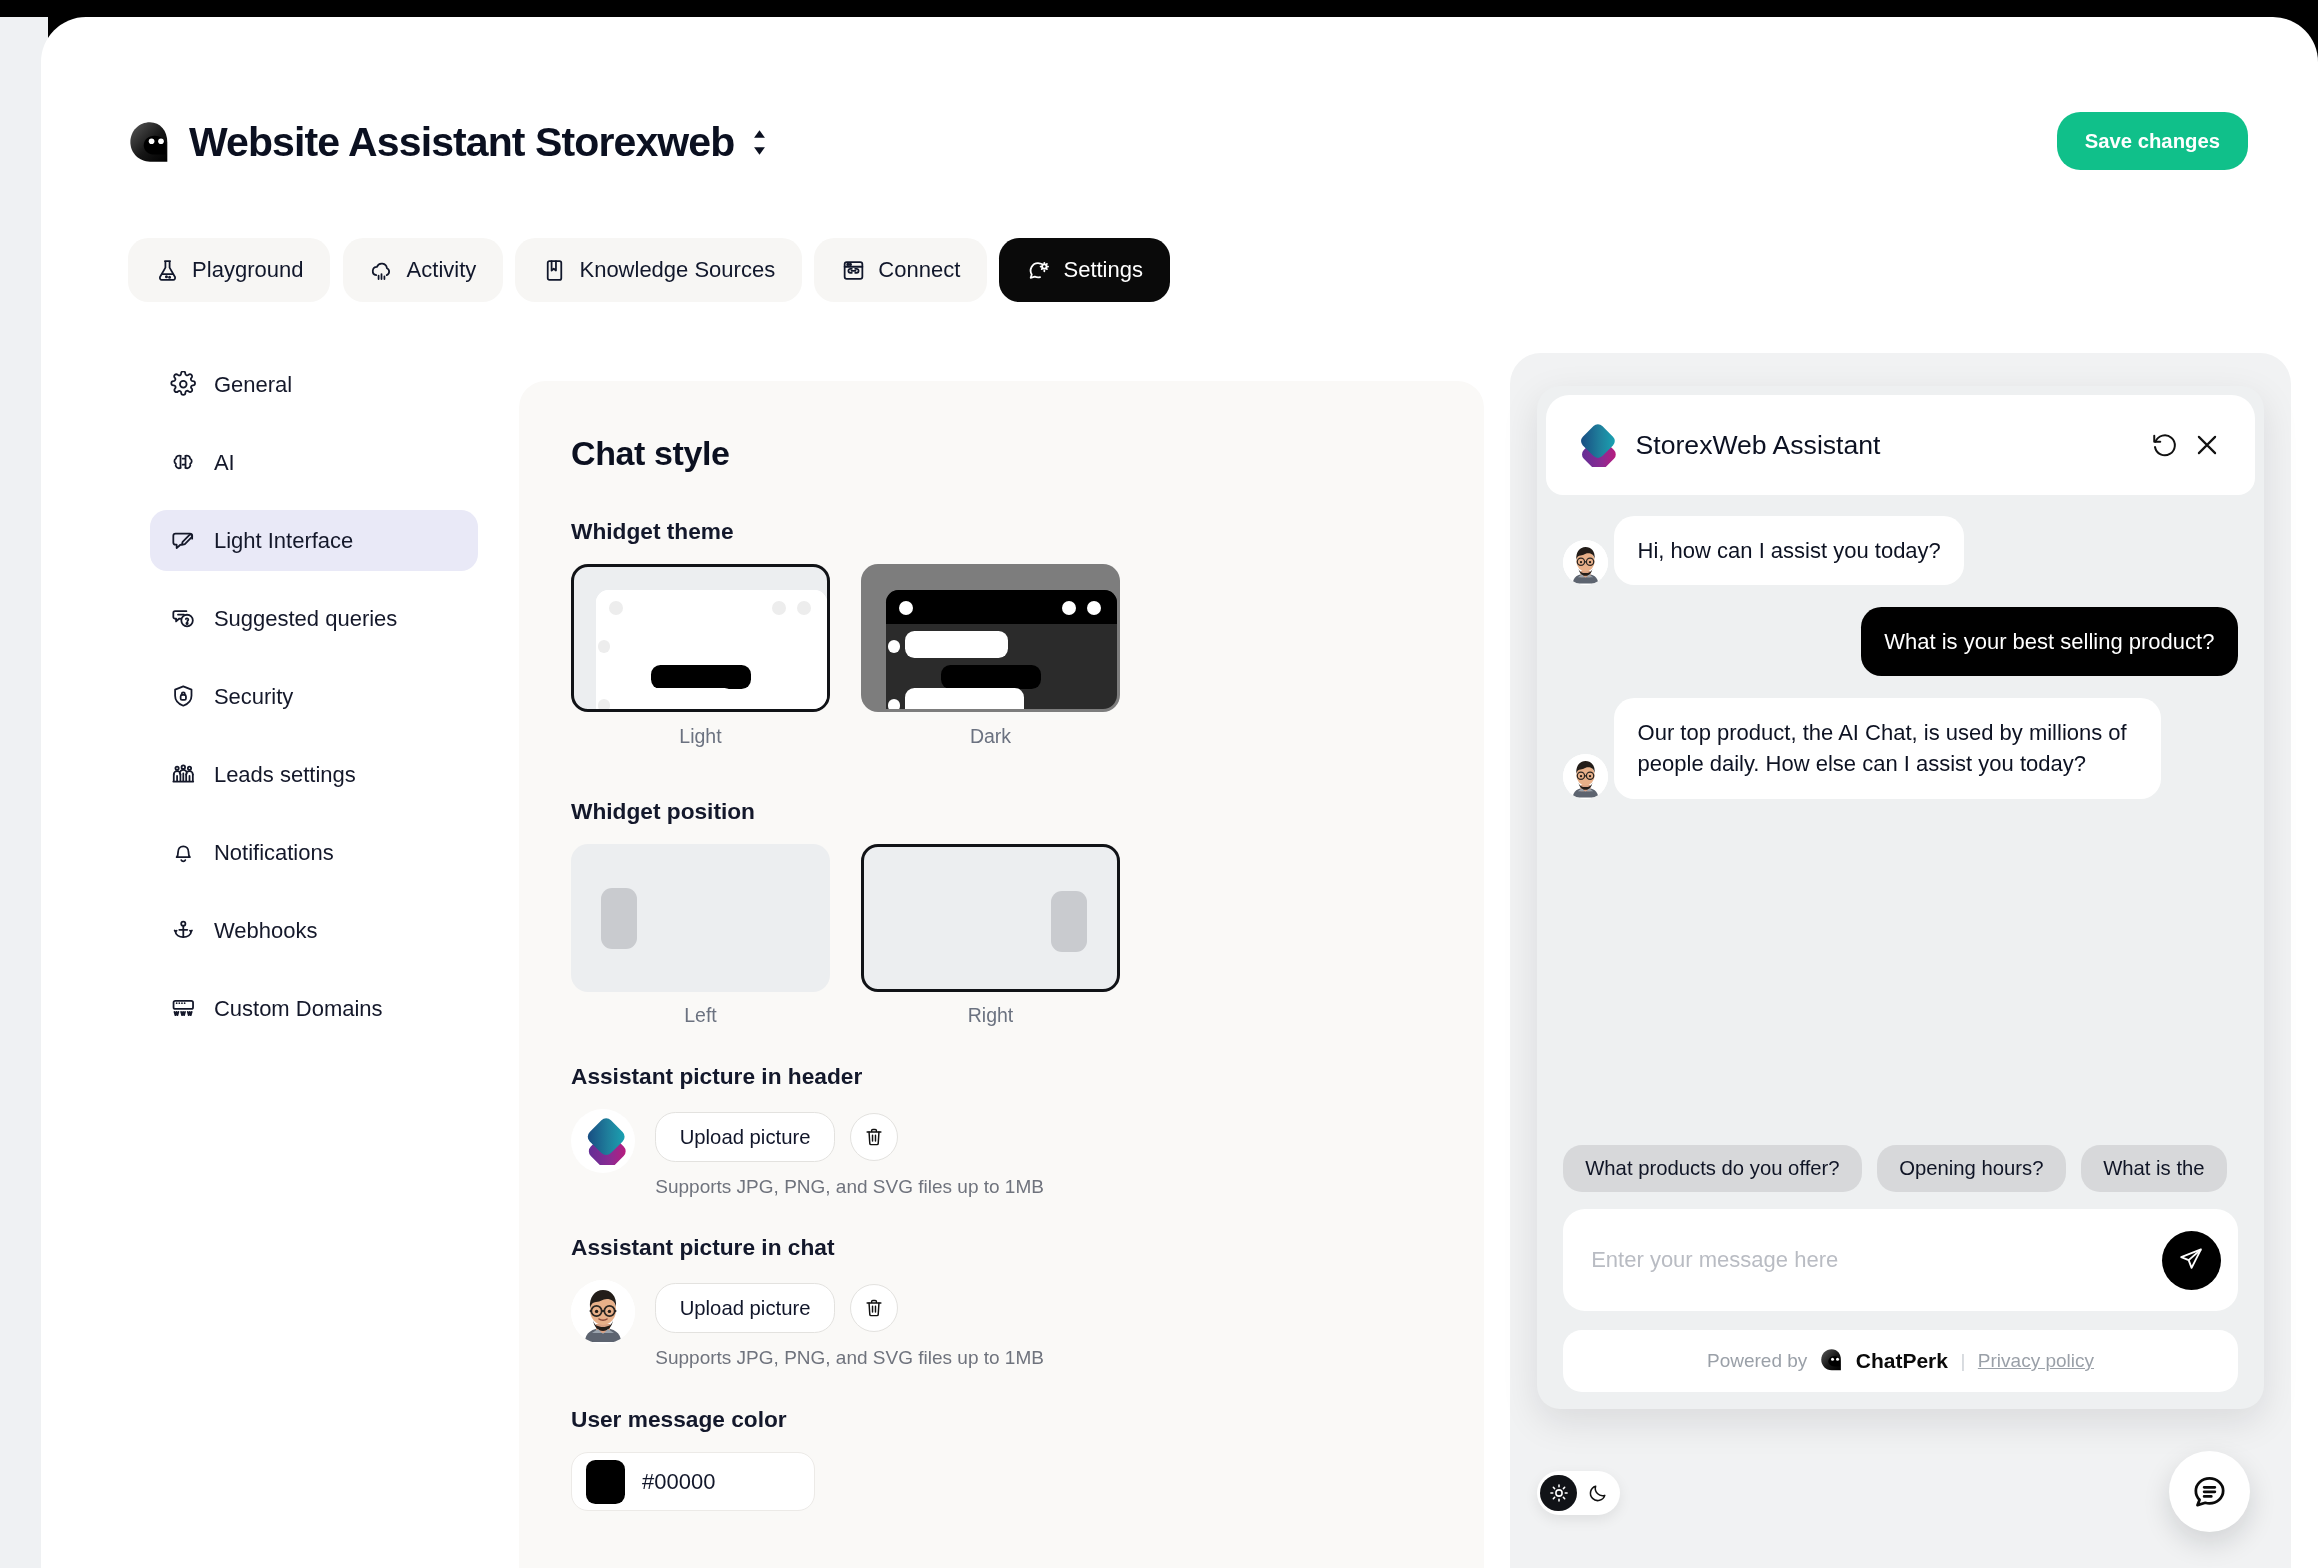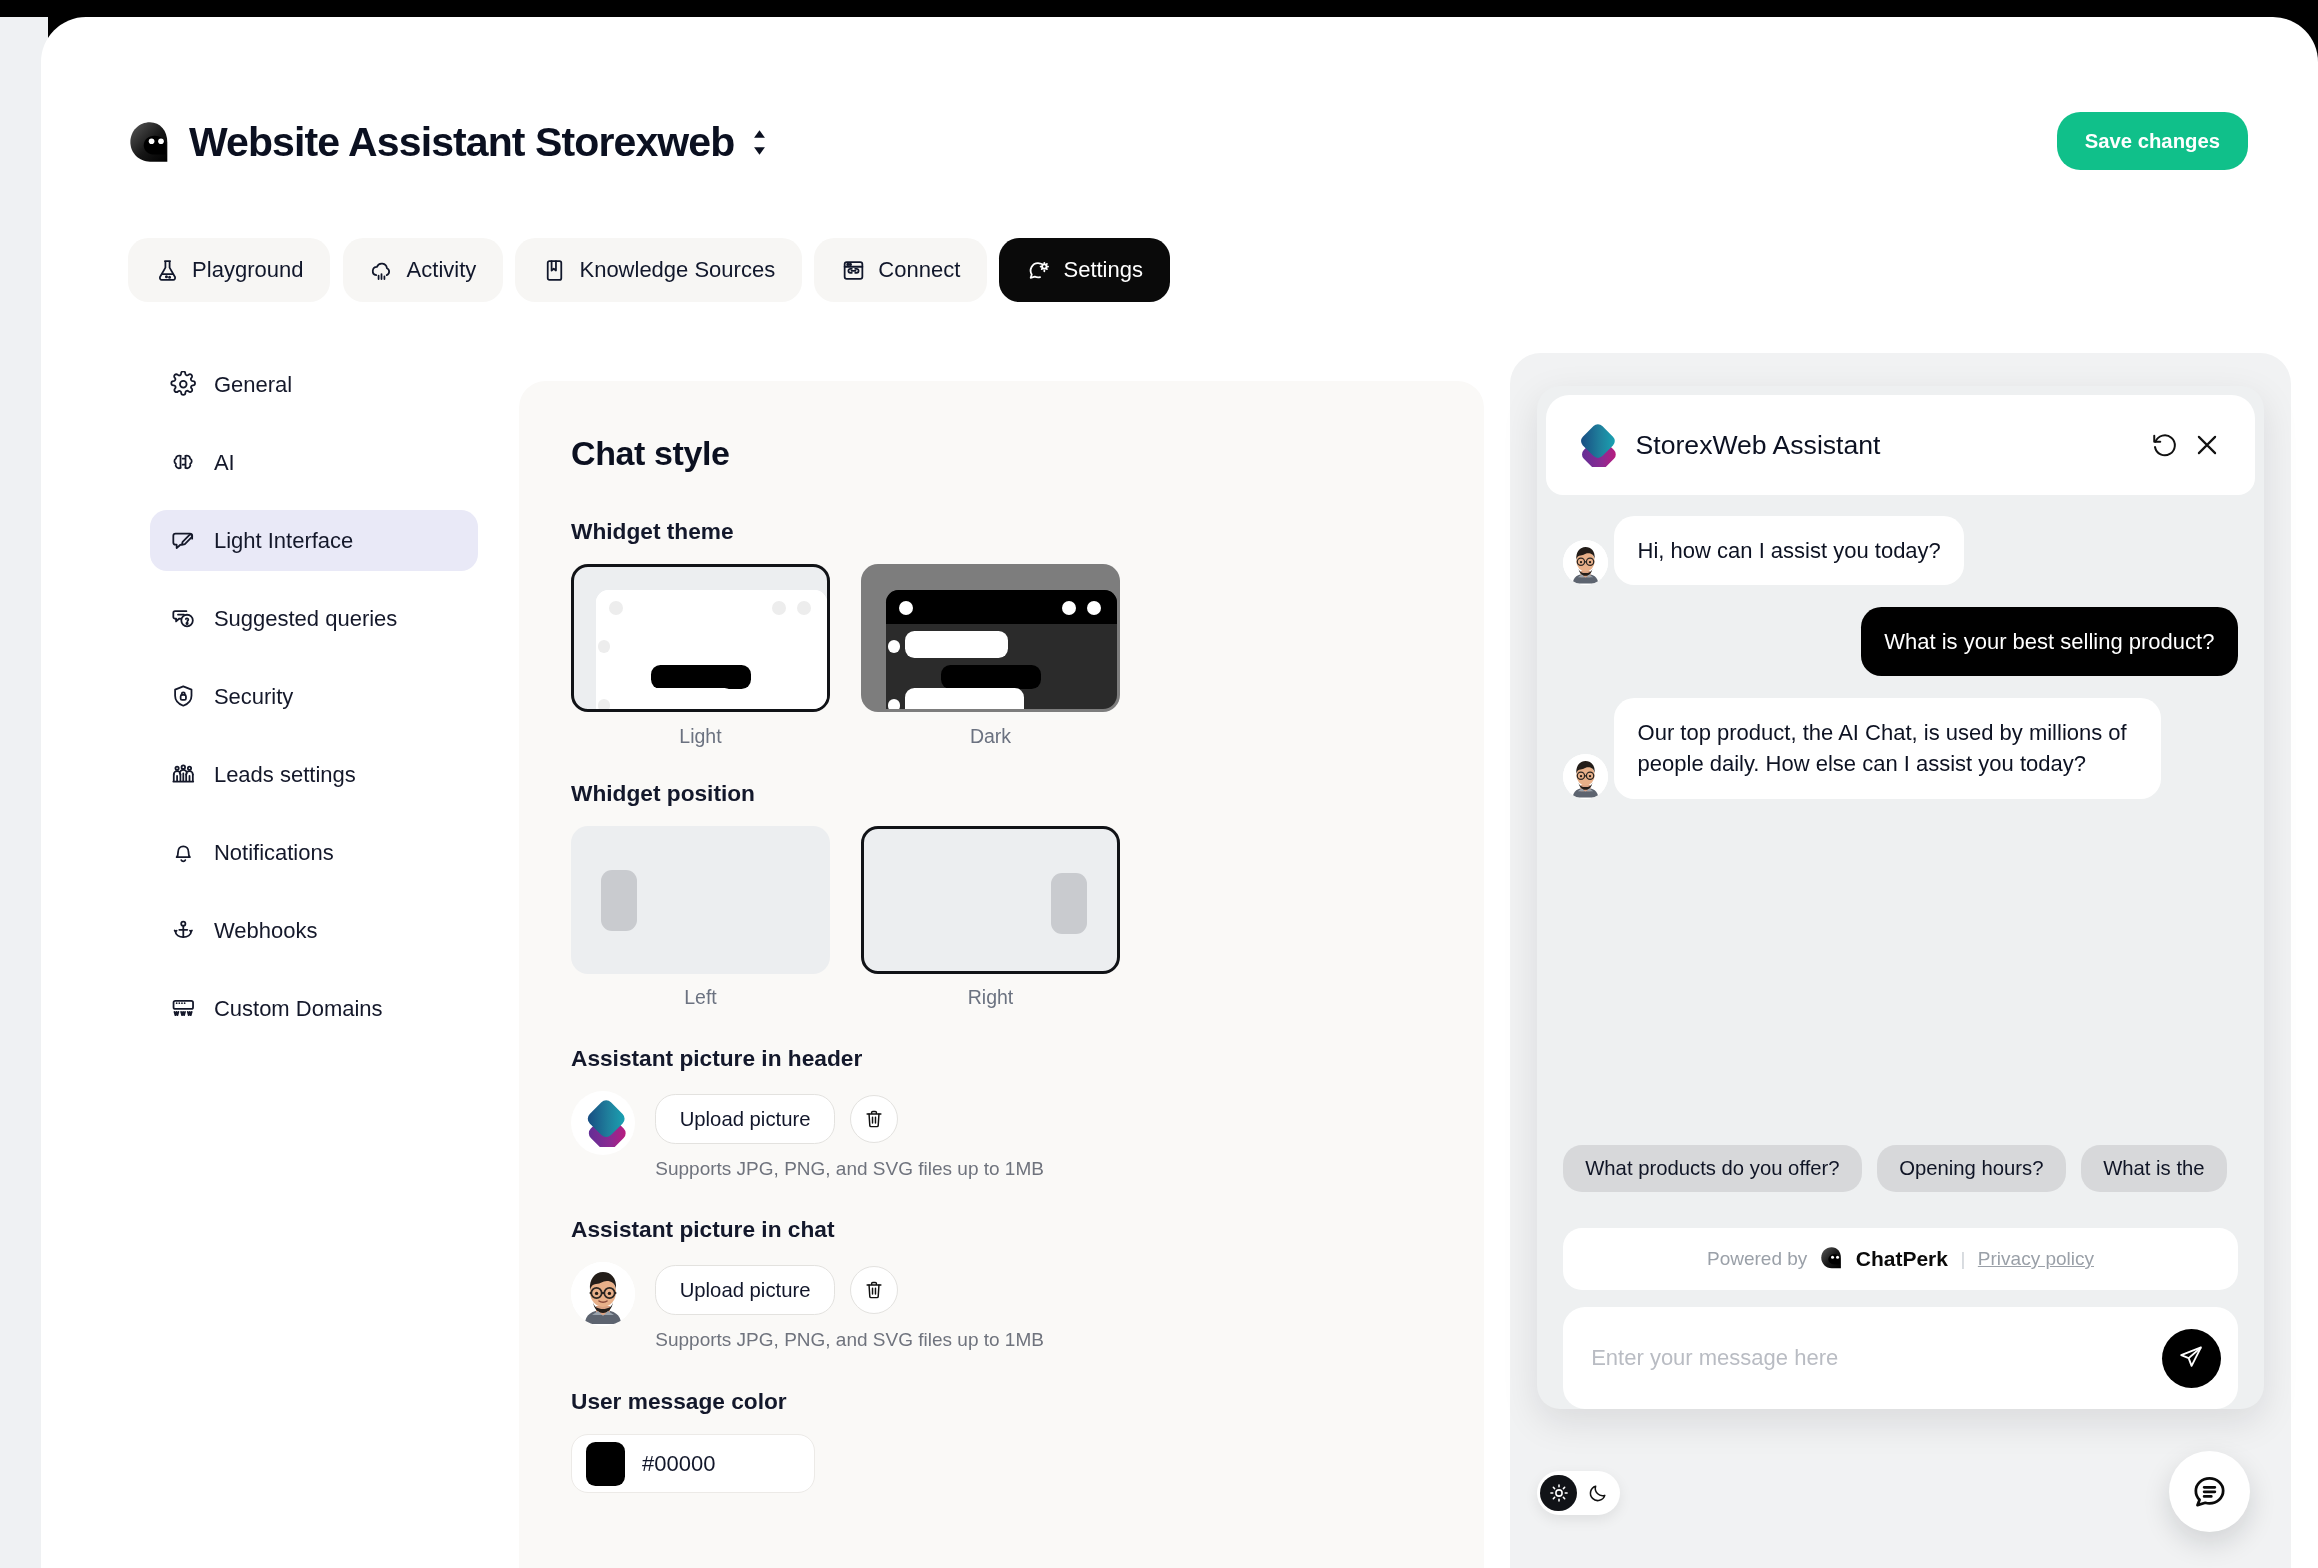--- a/index.html
+++ b/index.html
@@ -479,21 +479,21 @@
               <div class="mini-pill" style="left:19px;top:41px;width:103px;height:26.6px;background:#fff"></div>
               <div class="mini-pill" style="left:55px;top:75px;width:100px;height:23.4px;background:#000"></div>
               <div class="mini-dot" style="left:1.6px;top:109px;width:12.5px;height:12.5px;background:#fff"></div>
               <div class="mini-pill" style="left:19px;top:98px;width:119px;height:34px;background:#fff"></div>
             </div>
           </div>
           <div class="option-caption">Dark</div>
         </div>
       </div>
 
-      <div class="field-label" style="margin-top:32px">Whidget position</div>
+      <div class="field-label" style="margin-top:50px">Whidget position</div>
       <div class="option-row">
 
         <div class="option-cell">
           <div class="pos-card">
             <div class="pos-handle" style="left:30px"></div>
           </div>
           <div class="option-caption">Left</div>
         </div>
 
         <div class="option-cell">
@@ -669,20 +669,32 @@
             <div class="bubble assistant" style="max-width:547px">Our top product, the AI Chat, is used by millions of people daily. How else can I assist you today?</div>
           </div>
         </div>
 
         <div id="suggested-chips">
           <div class="chip">What products do you offer?</div>
           <div class="chip">Opening hours?</div>
           <div class="chip">What is the</div>
         </div>
 
+        <div id="composer">
+          <input id="message-input" type="text" placeholder="Enter your message here" style="">
+          <button id="send-button">
+            <span>
+              <svg viewBox="0 0 24 24" width="28" height="28" fill="none" stroke="#fff" stroke-width="1.6" stroke-linejoin="round">
+                <path d="M20.5 3.8 3.6 10.4l6.4 2.6 2.5 6.6z"></path>
+                  <path d="M10 13 20.5 3.8"></path>
+              </svg>
+            </span>
+          </button>
+        </div>
+
         <div id="widget-footer">
           <span id="powered-by-label">Powered by</span>
           <span>
             <svg viewBox="0 0 56 56" width="23.4" height="23.4">
               <defs>
                   <linearGradient id="fg1" x1="0" y1="0" x2="1" y2="1">
                 <stop offset="0" stop-color="#5a5a5a"></stop>
                     <stop offset=".55" stop-color="#161616"></stop>
                     <stop offset="1" stop-color="#000"></stop>
               </linearGradient>
@@ -690,32 +702,20 @@
               <path d="M28 3C14 3 3 14 3 28s11 25 25 25h22V28C50 14 41 3 28 3z" fill="url(#fg1)"></path>
               <path d="M34 20c-8 0-14 5-14 12s6 12 14 12h14V32c0-7-6-12-14-12z" fill="#000"></path>
               <circle cx="30" cy="27" r="3.6" fill="#fff"></circle>
                 <circle cx="42" cy="27" r="3.6" fill="#fff"></circle>
             </svg>
           </span>
           <span id="chatperk-wordmark">ChatPerk</span>
           <span id="footer-divider">|</span>
           <span id="privacy-policy-link">Privacy policy</span>
         </div>
-
-        <div id="composer">
-          <input id="message-input" type="text" placeholder="Enter your message here" style="">
-          <button id="send-button">
-            <span>
-              <svg viewBox="0 0 24 24" width="28" height="28" fill="none" stroke="#fff" stroke-width="1.6" stroke-linejoin="round">
-                <path d="M20.5 3.8 3.6 10.4l6.4 2.6 2.5 6.6z"></path>
-                  <path d="M10 13 20.5 3.8"></path>
-              </svg>
-            </span>
-          </button>
-        </div>
       </div>
 
       <div id="theme-toggle">
         <div class="seg active">
           <svg viewBox="0 0 24 24" width="22" height="22" fill="none" stroke="#fff" stroke-width="1.7" stroke-linecap="round">
             <circle cx="12" cy="12" r="3.4"></circle>
             <path d="M12 3.2v2M12 18.8v2M3.2 12h2M18.8 12h2M5.8 5.8l1.4 1.4M16.8 16.8l1.4 1.4M18.2 5.8l-1.4 1.4M7.2 16.8l-1.4 1.4"></path>
           </svg>
         </div>
         <div class="seg">

